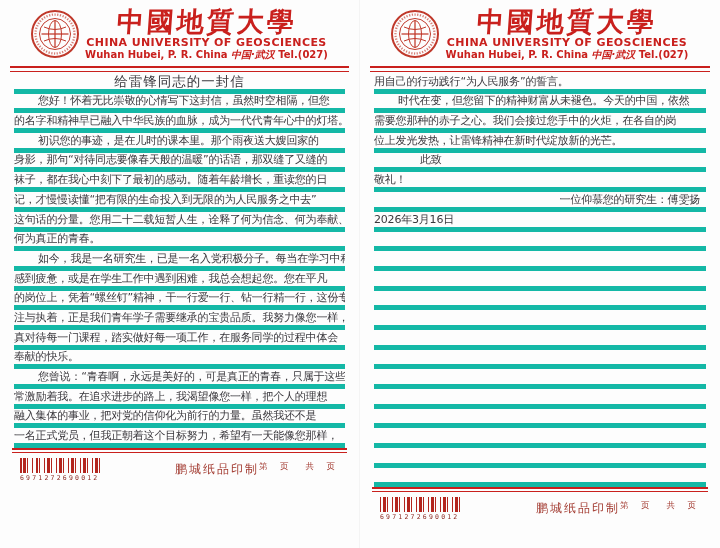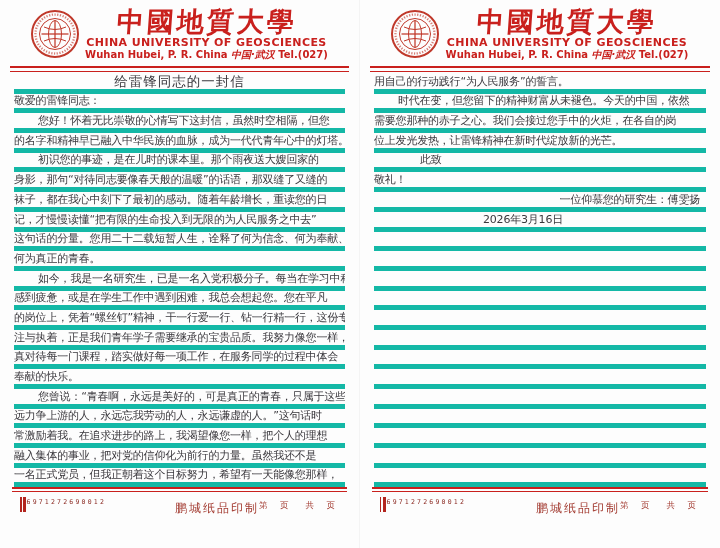--- a/index.html
+++ b/index.html
@@ -21,27 +21,27 @@
   .rule-double{margin:4px 10px 0 10px;height:3px;border-top:2.5px solid #c9201d;border-bottom:1px solid #c9201d;}
   .rule-double.bottom{margin:0 12px;height:2px;border-top:2px solid #c9201d;border-bottom:1px solid #c9201d;}
 
   
   .lines{margin:2px 14px 0 14px;}
   .row{height:19.7px;border-bottom:5px solid #14b8a6;display:flex;align-items:flex-end;overflow:hidden;box-sizing:border-box;}
   .hw{font-size:11px;color:#39373c;line-height:13px;padding-bottom:1px;white-space:nowrap;letter-spacing:-.2px;}
   .row.indent{padding-left:24px;}
   .row.indent2{padding-left:46px;}
   .row.right{justify-content:flex-end;padding-right:6px;}
-  .row.right-date{justify-content:center;padding-right:34px;}
+  .row.right-date{justify-content:flex-start;padding-right:34px;}
   .row.title{justify-content:center;}
   .row.title .hw{font-size:13.5px;letter-spacing:1px;}
 
   
   .footer{display:flex;align-items:flex-start;margin:5px 16px 0 20px;}
-  .barcode-wrap{width:86px;display:flex;flex-direction:row;}
+  .barcode-wrap{width:86px;display:flex;flex-direction:column;}
   .barcode{height:15px;width:80px;
     background:
       repeating-linear-gradient(90deg,#b3251e 0 1.5px,transparent 1.5px 3.5px,#b3251e 3.5px 6px,transparent 6px 7.5px,#b3251e 7.5px 8.5px,transparent 8.5px 12px);}
   .barcode-num{font-size:6.5px;color:#8c2b24;letter-spacing:2.2px;line-height:8px;margin-top:1px;font-family:"DejaVu Sans Mono",monospace;}
   .printer{flex:1;text-align:right;font-size:12px;color:#a33c32;letter-spacing:2px;padding-top:3px;}
   .pagenums{display:flex;gap:15px;font-size:8.5px;color:#a33c32;letter-spacing:2px;padding-top:3px;margin-right:6px;white-space:nowrap;}
 </style>
 </head>
 <body>
 
@@ -67,23 +67,20 @@
           <span class="script">中国·武汉</span>
           <span>Tel.(027)</span>
         </div>
       </div>
     </div>
     <div class="rule-double"></div>
     <div class="lines" id="page1-lines">
         <div class="row title">
           <span class="hw">给雷锋同志的一封信</span>
         </div>
-        <div class="row">
-          <span class="hw">敬爱的雷锋同志：</span>
-        </div>
         <div class="row indent">
           <span class="hw">您好！怀着无比崇敬的心情写下这封信，虽然时空相隔，但您</span>
         </div>
         <div class="row">
           <span class="hw">的名字和精神早已融入中华民族的血脉，成为一代代青年心中的灯塔。</span>
         </div>
         <div class="row indent">
           <span class="hw">初识您的事迹，是在儿时的课本里。那个雨夜送大嫂回家的</span>
         </div>
         <div class="row">
@@ -114,23 +111,20 @@
           <span class="hw">注与执着，正是我们青年学子需要继承的宝贵品质。我努力像您一样，认</span>
         </div>
         <div class="row">
           <span class="hw">真对待每一门课程，踏实做好每一项工作，在服务同学的过程中体会</span>
         </div>
         <div class="row">
           <span class="hw">奉献的快乐。</span>
         </div>
         <div class="row indent">
           <span class="hw">您曾说：“青春啊，永远是美好的，可是真正的青春，只属于这些永</span>
-        </div>
-        <div class="row">
-          <span class="hw">远力争上游的人，永远忘我劳动的人，永远谦虚的人。”这句话时</span>
         </div>
         <div class="row">
           <span class="hw">常激励着我。在追求进步的路上，我渴望像您一样，把个人的理想</span>
         </div>
         <div class="row">
           <span class="hw">融入集体的事业，把对党的信仰化为前行的力量。虽然我还不是</span>
         </div>
         <div class="row">
           <span class="hw">一名正式党员，但我正朝着这个目标努力，希望有一天能像您那样，</span>
         </div>

